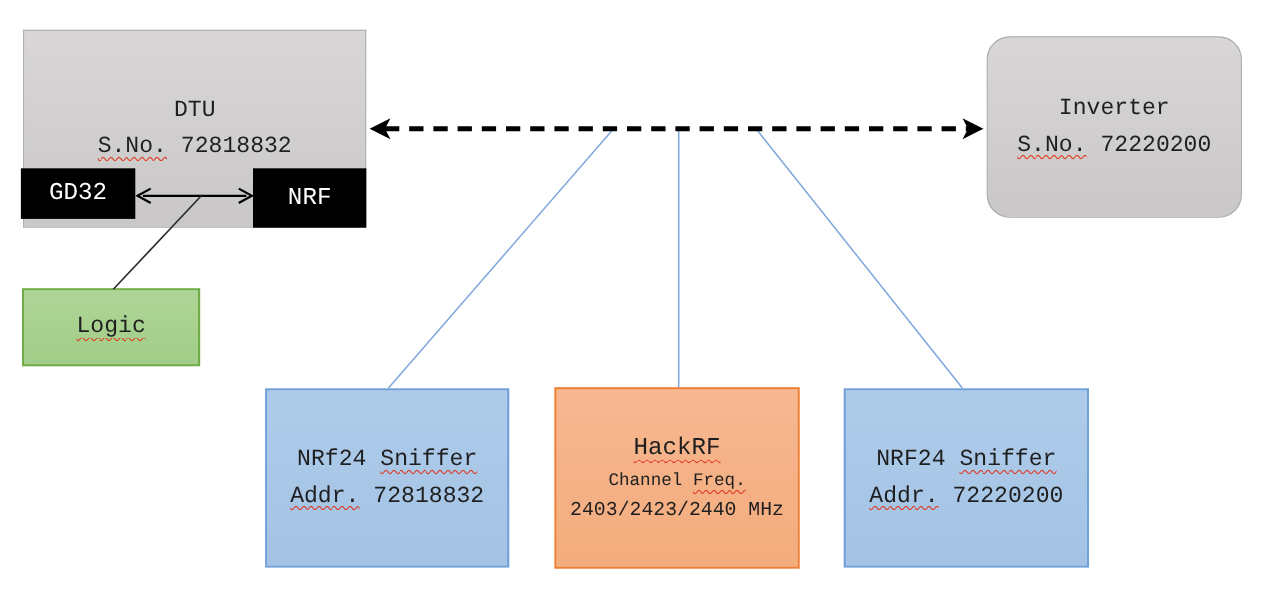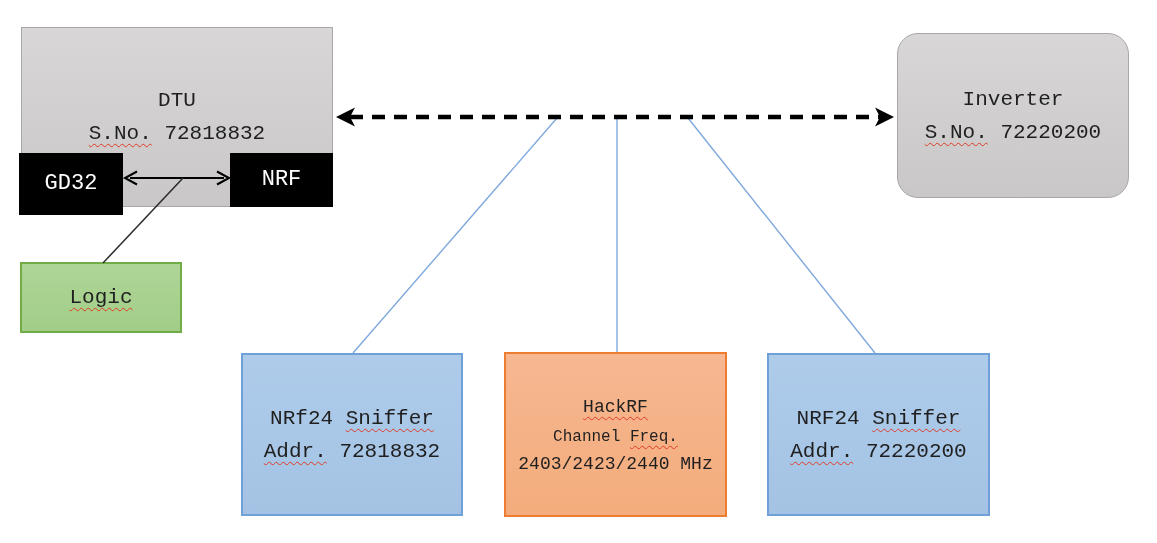--- a/index.html
+++ b/index.html
@@ -49,21 +49,21 @@
   }
   .line {
     font-size: 21px;
     line-height: 33px;
     white-space: nowrap;
   }
   .black .line {
     font-size: 22px;
     line-height: 26px;
   }
-  .hack-title { font-size: 18px; line-height: 33px; white-space: nowrap; }
+  .hack-title { font-size: 22px; line-height: 33px; white-space: nowrap; }
   .hack-sub   { font-size: 16px; line-height: 26px; white-space: nowrap; }
   .hack-freq  { font-size: 18px; line-height: 28px; white-space: nowrap; }
   .sq {
     text-decoration-line: underline;
     text-decoration-style: wavy;
     text-decoration-color: #e03b24;
     text-decoration-thickness: 1px;
     text-underline-offset: 4px;
   }
   #overlay {
@@ -89,21 +89,21 @@
   </div>
 
   <div class="box gray" style="left:897px; top:33px; width:232px; height:165px;border-radius:21px;">
     <div class="line">Inverter</div>
     <div class="line">
       <span class="sq">S.No.</span>
       <span>72220200</span>
     </div>
   </div>
 
-  <div class="box black" style="left:19px; top:153px; width:104px; height:62px;">
+  <div class="box black" style="left:19px; top:153px; width:104px; height:46px;">
     <div class="line">GD32</div>
   </div>
 
   <div class="box green" style="left:20px; top:262px; width:162px; height:71px;">
     <div class="line">
       <span class="sq">Logic</span>
     </div>
   </div>
 
   <div class="box black" style="left:230px; top:153px; width:103px; height:54px;">

